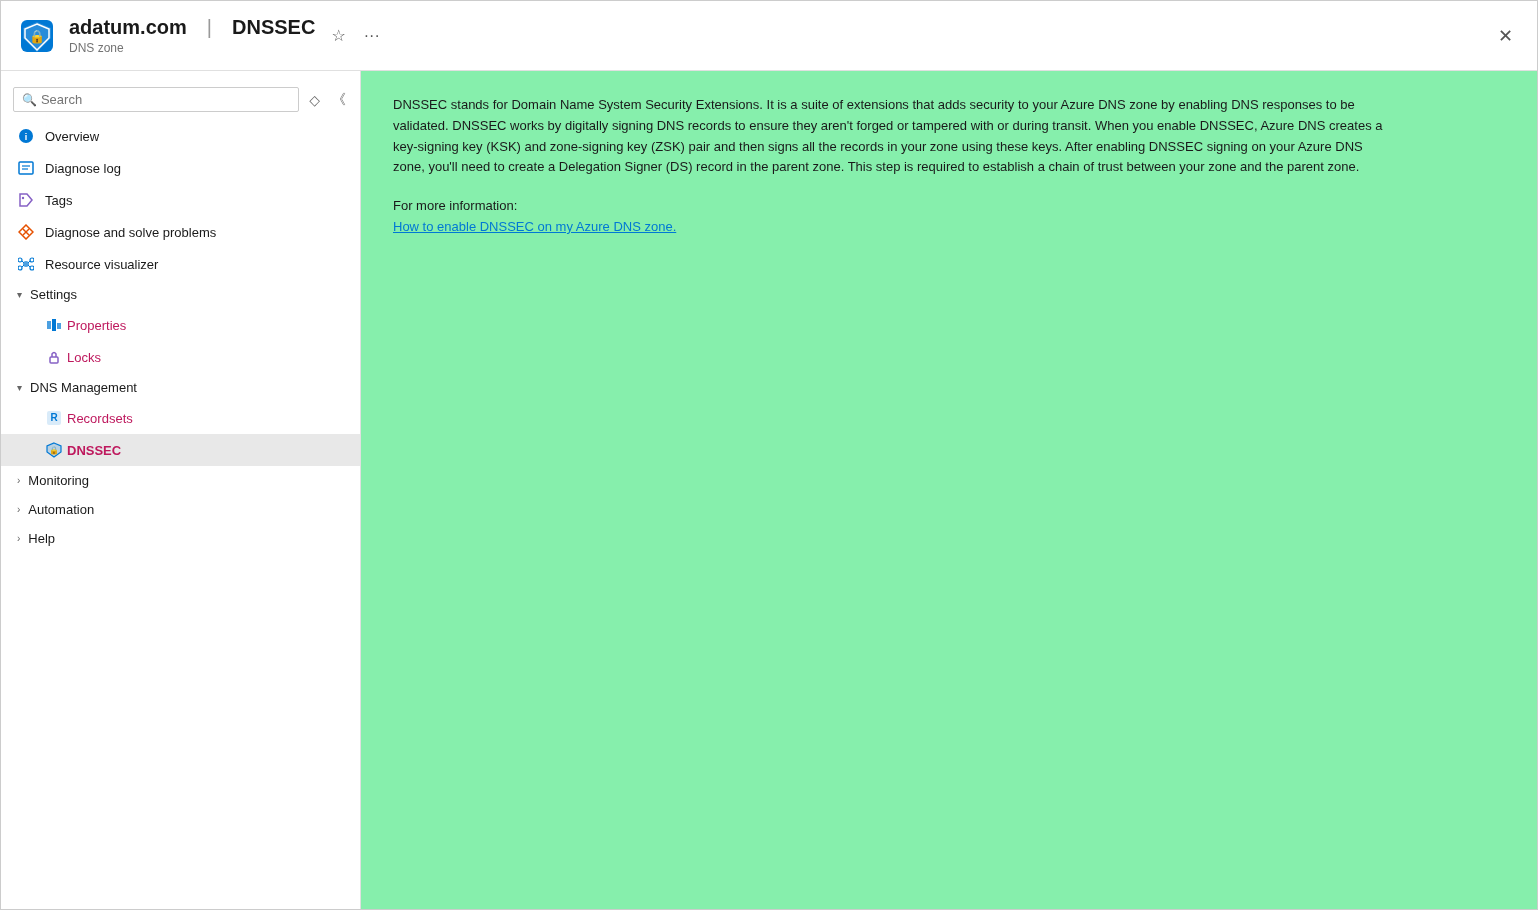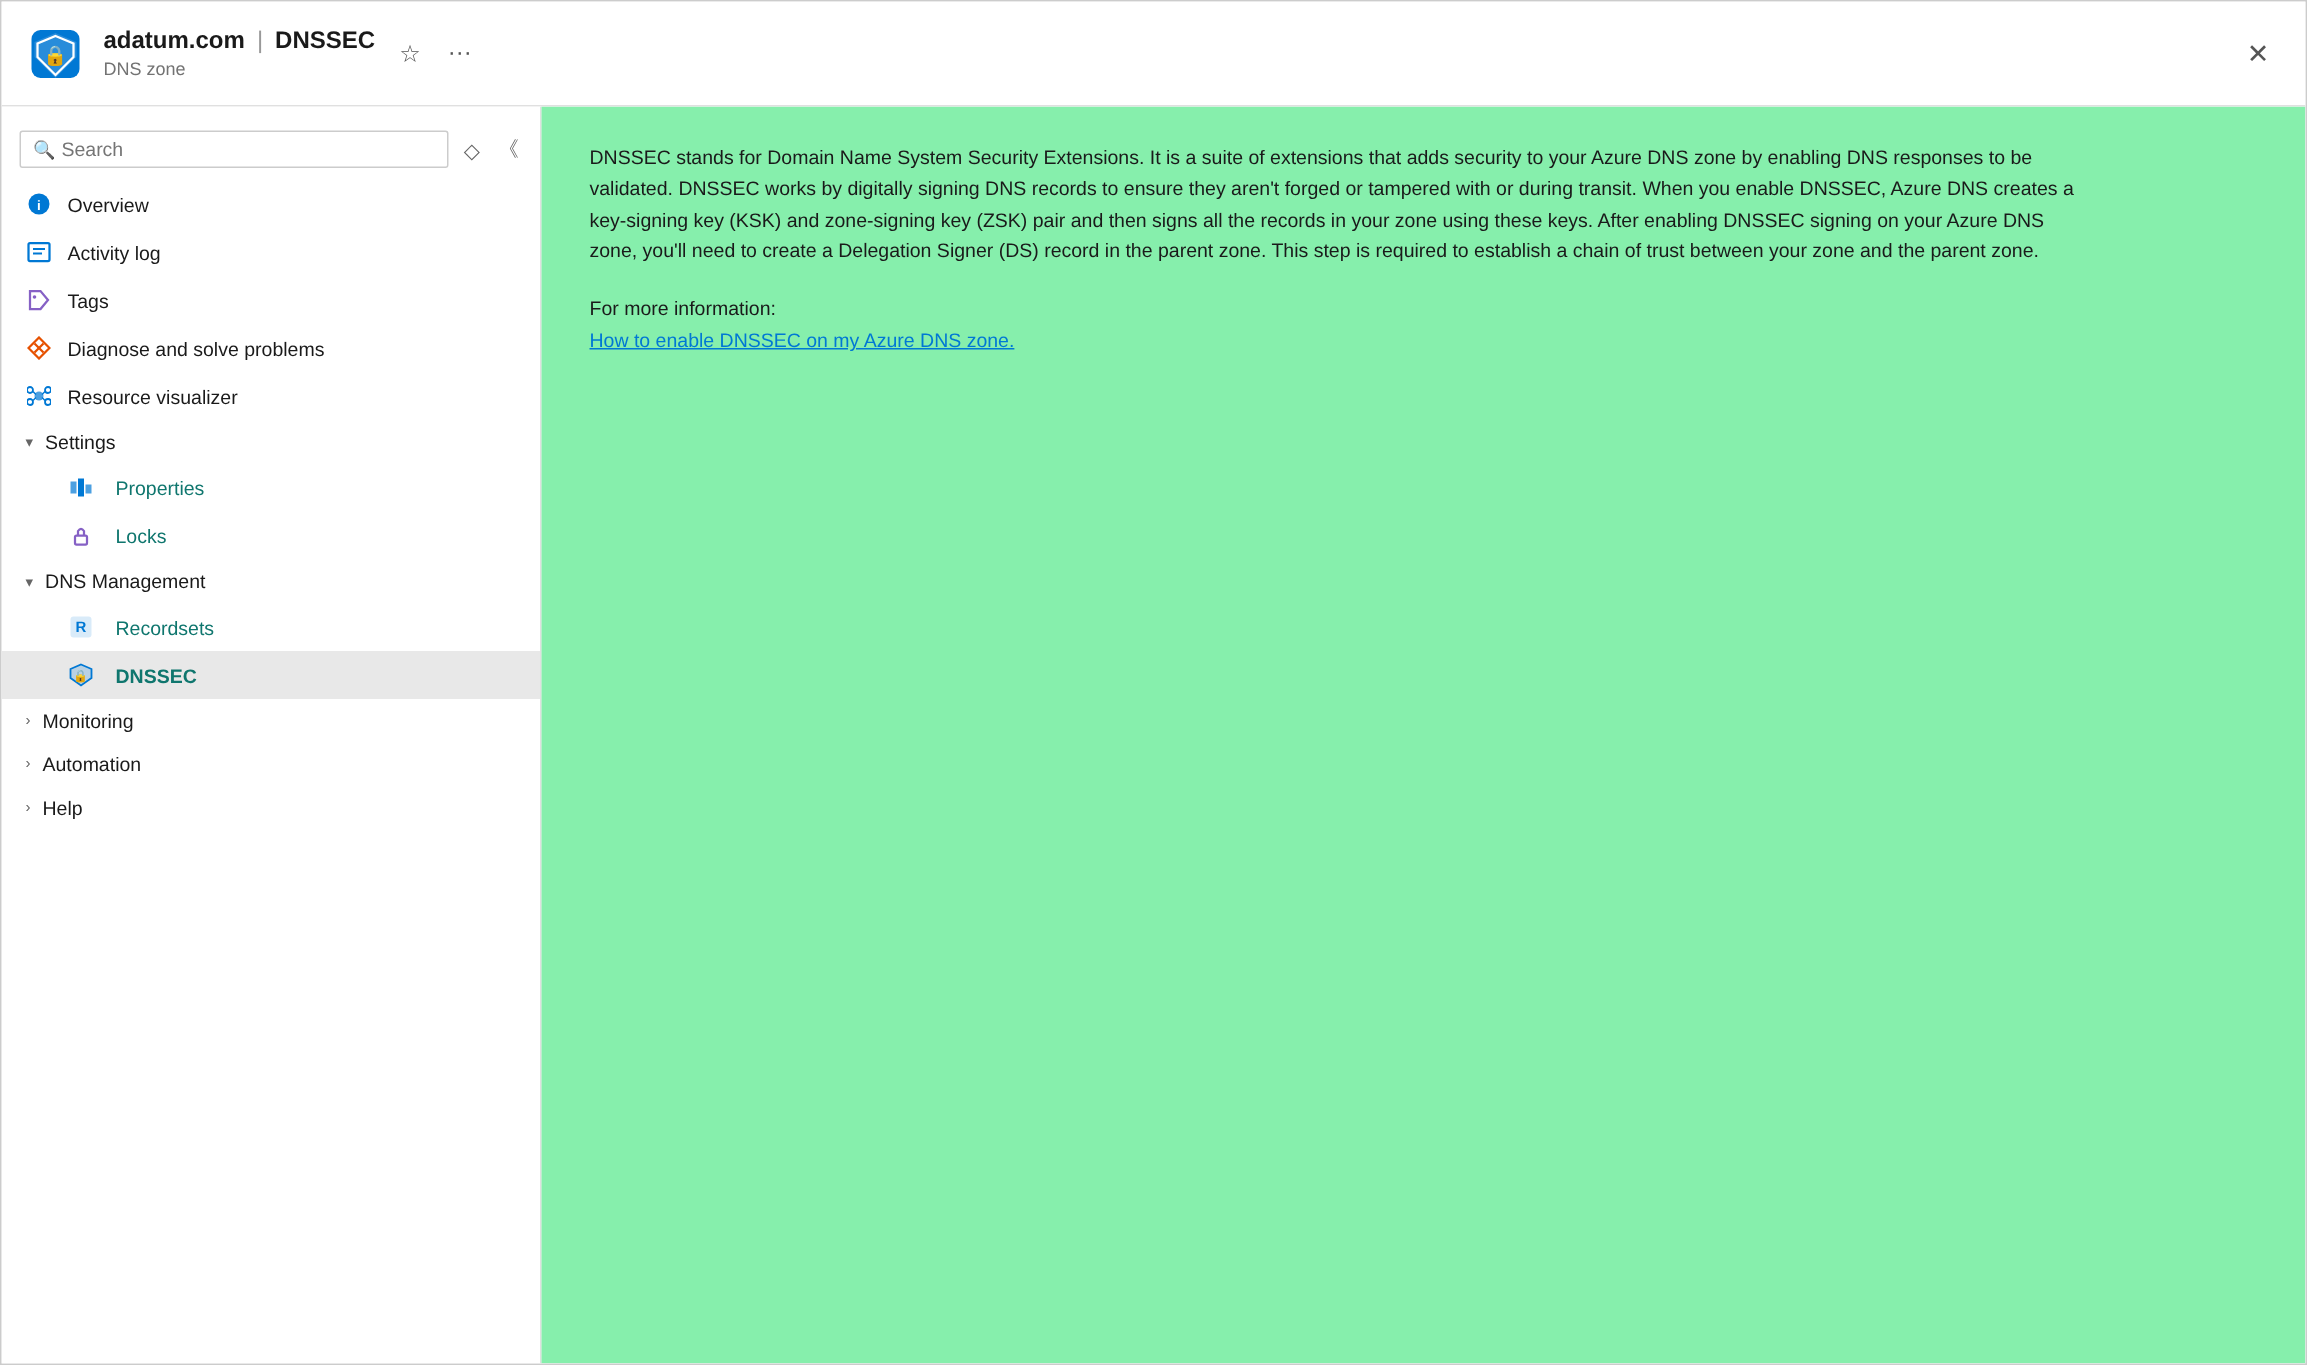--- a/index.html
+++ b/index.html
@@ -29,26 +29,26 @@
       width: 40px;
       height: 40px;
       margin-right: 12px;
       flex-shrink: 0;
     }
     .header-title-group {
       display: flex;
       flex-direction: column;
     }
     .header-title {
-      font-size: 16px;
+      font-size: 20px;
       font-weight: 600;
       color: #1a1a1a;
       display: flex;
       align-items: center;
-      gap: 8px;
+      gap: 20px;
     }
     .header-subtitle {
       font-size: 12px;
       color: #737373;
       margin-top: 2px;
     }
     .header-actions {
       display: flex;
       align-items: center;
       gap: 10px;
@@ -164,23 +164,23 @@
       font-size: 10px;
       color: #666;
     }
 
     
     .sub-item {
       display: flex;
       align-items: center;
       padding: 7px 16px 7px 44px;
       cursor: pointer;
-      color: #0f766e;
-      font-size: 13px;
-      gap: 14px;
+      color: #be185d;
+      font-size: 13px;
+      gap: 4px;
     }
     .sub-item.active {
       background: #e8e8e8;
       font-weight: 600;
     }
 
     
     .content {
       flex: 1;
       padding: 24px 32px;
@@ -319,21 +319,21 @@
     </div>
 
     <div class="nav-item">
       <div class="nav-item-icon">
         <svg width="16" height="16" viewBox="0 0 16 16">
           <rect x="1" y="2" width="14" height="12" rx="1" fill="none" stroke="#0078d4" stroke-width="1.5"></rect>
           <line x1="4" y1="6" x2="12" y2="6" stroke="#0078d4" stroke-width="1.2"></line>
           <line x1="4" y1="9" x2="10" y2="9" stroke="#0078d4" stroke-width="1.2"></line>
         </svg>
       </div>
-      <span class="nav-item-label">Activity log</span>
+      <span class="nav-item-label">Diagnose log</span>
     </div>
 
 
     <div class="nav-item">
       <div class="nav-item-icon">
         <svg width="16" height="16" viewBox="0 0 16 16">
           <path d="M2 2 L9 2 L14 8 L9 14 L2 14 Z" fill="none" stroke="#8661c5" stroke-width="1.5"></path>
           <circle cx="5" cy="6" r="1.2" fill="#8661c5"></circle>
         </svg>
       </div>

